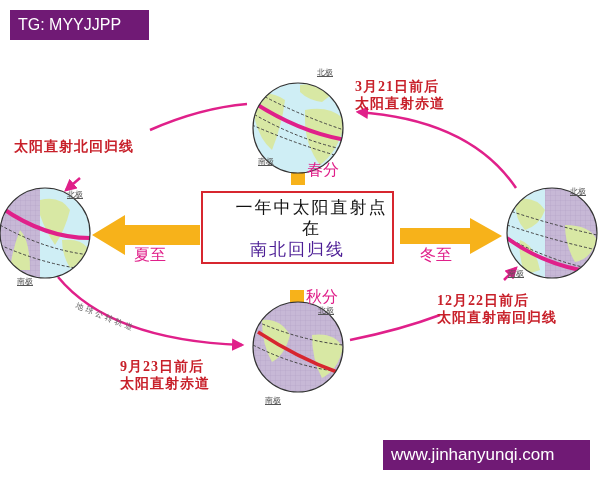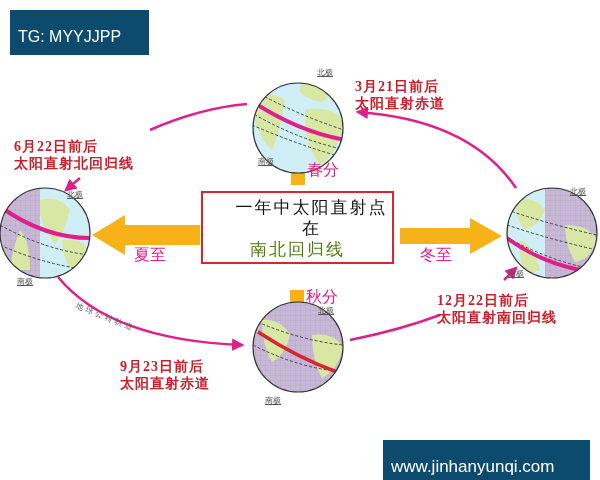--- a/index.html
+++ b/index.html
@@ -1,23 +1,23 @@
 <!DOCTYPE html>
 <html><head>
 <meta charset="utf-8">
 <style>
   html, body { margin: 0; padding: 0; }
   body {
     width: 600px; height: 480px; background: #ffffff; position: relative; overflow: hidden;
     font-family: "DejaVu Sans", "Liberation Sans", sans-serif;
   }
   .watermark {
-    position: absolute; background: #0c4a6e; color: #ffffff;
+    position: absolute; background: #701a75; color: #ffffff;
     font-family: "Liberation Sans", "DejaVu Sans", sans-serif; font-size: 16px;
-    padding: 12px 8px; line-height: 30px; height: 45px; box-sizing: border-box;
+    padding: 0 8px; line-height: 30px; height: 30px; box-sizing: border-box;
   }
   .wm-top { left: 10px; top: 10px; width: 139px; }
   .wm-bottom { left: 383px; top: 440px; width: 207px; font-size: 17px; }
   svg.scene { position: absolute; left: 0; top: 0; }
   .label {
     position: absolute; color: #c8202a; font-weight: bold; font-size: 14px; line-height: 17px;
     font-family: Liberation Serif, serif; white-space: nowrap; letter-spacing: 1px;
   }
   .season {
     position: absolute; color: #e0208a; font-weight: normal; font-size: 16px;
@@ -28,21 +28,21 @@
     font-family: "DejaVu Sans", sans-serif;
     text-decoration: underline;
   }
   .center-box {
     position: absolute; left: 201px; top: 191px; width: 193px; height: 73px;
     border: 2px solid #d7262f; background: #fff; box-sizing: border-box;
     text-align: center; font-family: "DejaVu Serif", "Liberation Serif", serif;
     font-size: 17px; line-height: 21px; padding-top: 4px;
   }
   .center-box .l1, .center-box .l3 { color: #111; letter-spacing: 2px; padding-left: 28px; }
-  .center-box .l2 { color: #4d7c0f; letter-spacing: 2px; }
+  .center-box .l2 { color: #4c1d95; letter-spacing: 2px; }
   .orbit-text {
     position: absolute; color: #666; font-size: 8px; white-space: nowrap;
     transform-origin: left top;
   }
 </style>
 </head>
 <body>
 
 <svg class="scene" width="600" height="480" viewBox="0 0 600 480">
   <defs>
@@ -146,21 +146,20 @@
 
 <div class="label" style="left:355px; top:78px;">
   <div>3月21日前后</div>
   <div>太阳直射赤道</div>
 </div>
 <div class="season" style="left:307px; top:160px;">春分</div>
 <div class="pole" style="left:317px; top:67px;">北极</div>
 <div class="pole" style="left:258px; top:156px;">南极</div>
 
 <div class="label" style="left:14px; top:138px;">
-  <div>6月22日前后</div>
   <div>太阳直射北回归线</div>
 </div>
 <div class="season" style="left:134px; top:245px;">夏至</div>
 <div class="pole" style="left:67px; top:189px;">北极</div>
 <div class="pole" style="left:17px; top:276px;">南极</div>
 
 <div class="label" style="left:437px; top:292px;">
   <div>12月22日前后</div>
   <div>太阳直射南回归线</div>
 </div>

